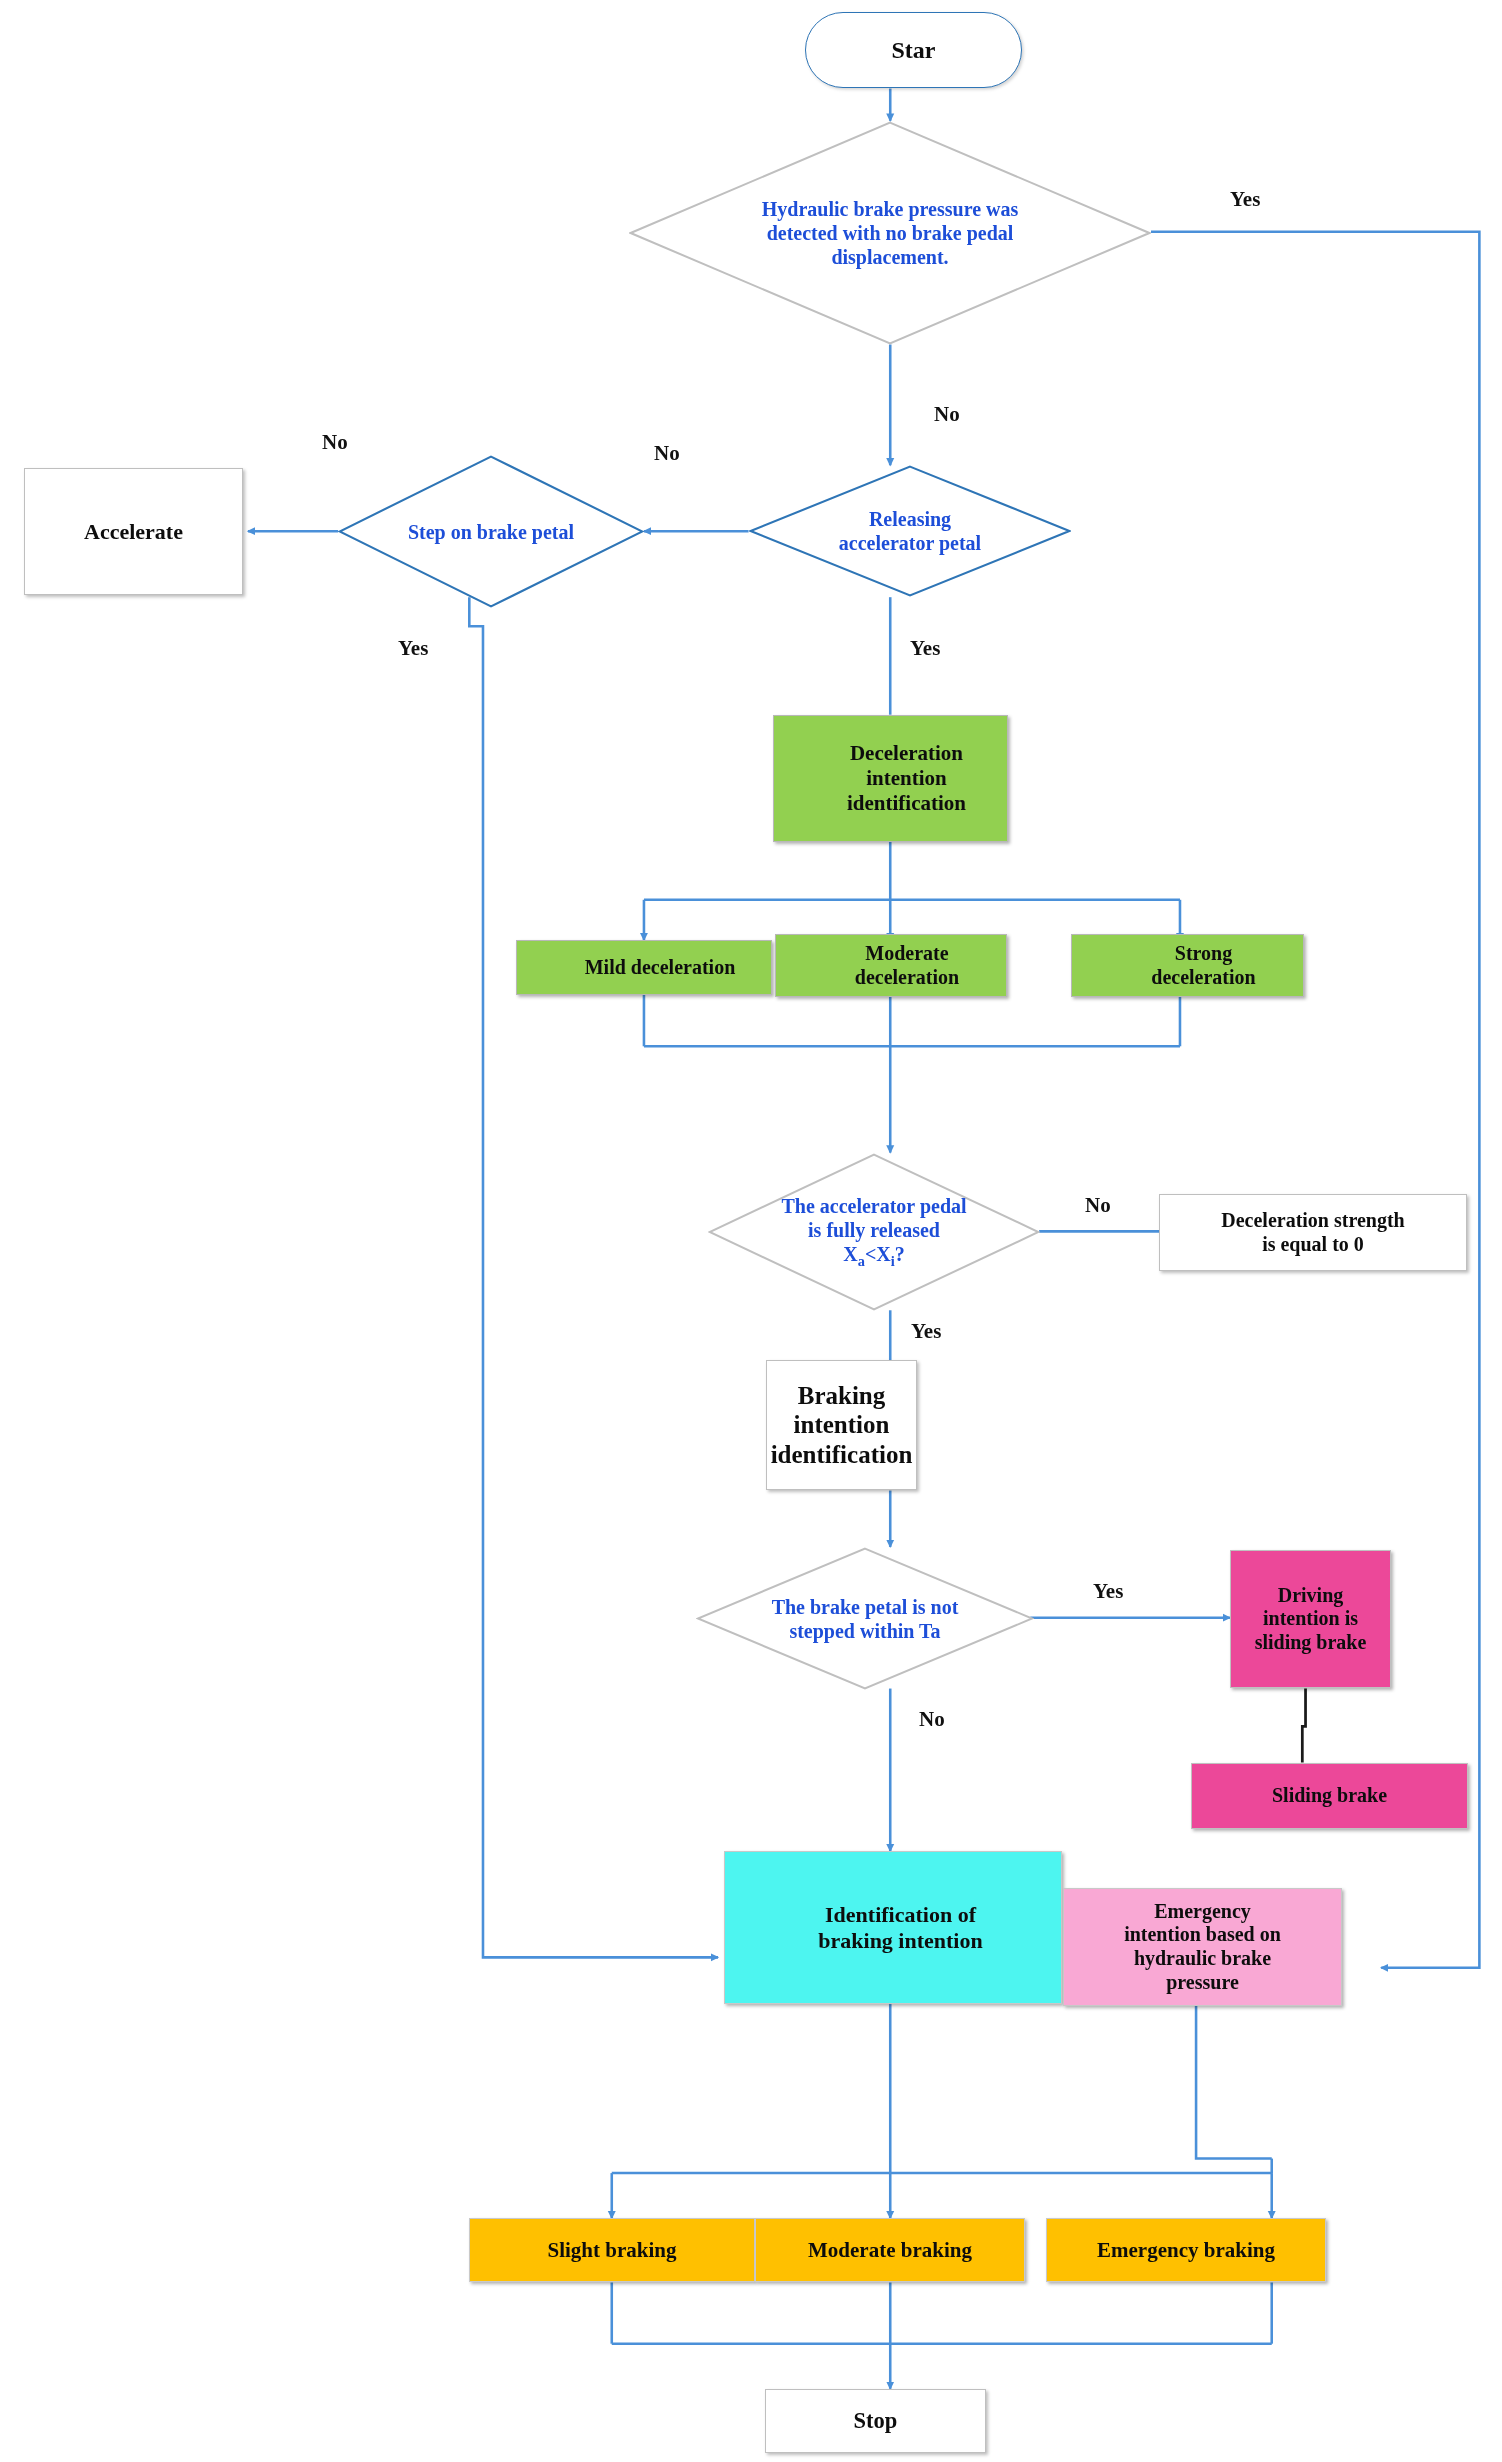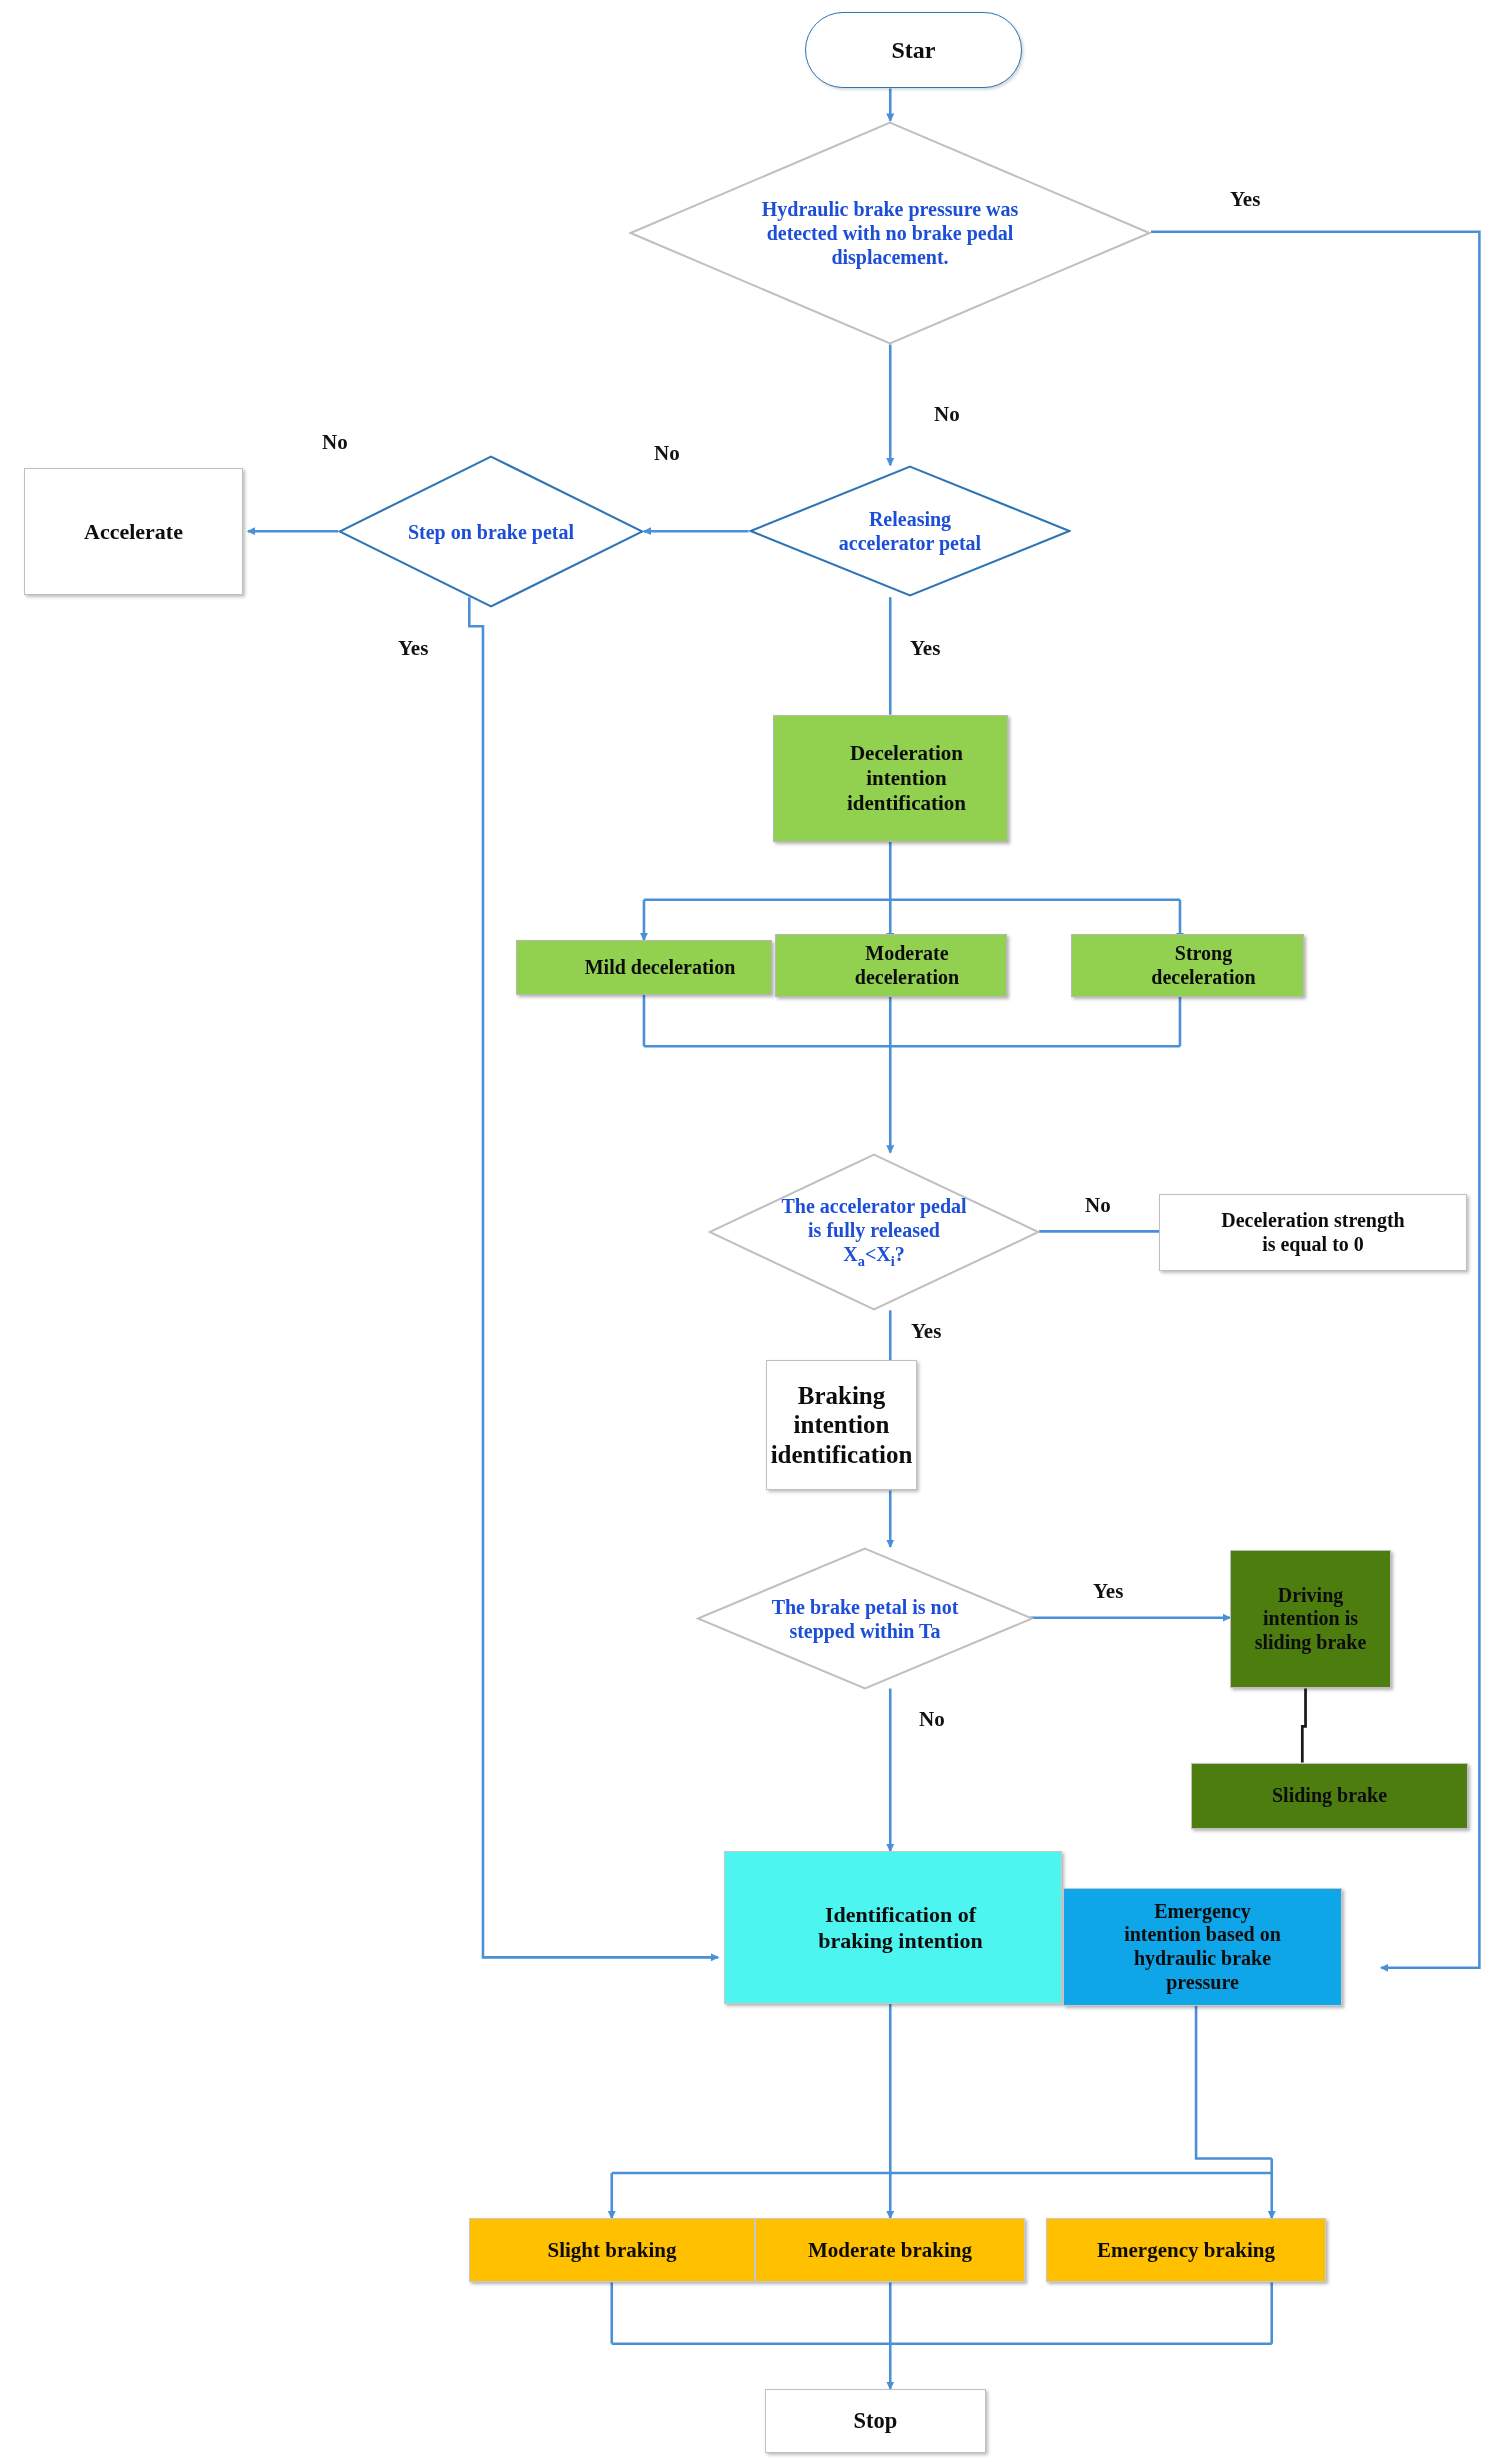--- a/index.html
+++ b/index.html
@@ -11,23 +11,23 @@
         justify-content:center;text-align:center;font-weight:bold;color:#0d0d0d;
         line-height:1.18;}
 
   .rect{border:0.8px solid #bfbfbf;background:#ffffff;
         box-shadow:2.4px 2.4px 3.2px rgba(0,0,0,.26);}
   .terminator{border:1.6px solid #2E75B6;background:#ffffff;border-radius:48px;
         box-shadow:1.6px 1.6px 3.2px rgba(0,0,0,.18);}
 
   .green{background:#92D050;border:0.8px solid #b8b8b8;box-shadow:2.4px 2.4px 3.2px rgba(0,0,0,.3);padding-left:32px;}
   .cyan{background:#4DF5F0;border:0.8px solid #c8c8c8;box-shadow:2.4px 2.4px 3.2px rgba(0,0,0,.3);padding-left:15px;}
-  .peach{background:#0ea5e9;border:0.8px solid #c8c8c8;box-shadow:2.4px 2.4px 3.2px rgba(0,0,0,.3);}
+  .peach{background:#f9a8d4;border:0.8px solid #c8c8c8;box-shadow:2.4px 2.4px 3.2px rgba(0,0,0,.3);}
   .amber{background:#FFC000;border:0.8px solid #c9c9c9;box-shadow:2.4px 2.4px 3.2px rgba(0,0,0,.3);}
-  .steel{background:#4d7c0f;border:0.8px solid #c0c0c0;box-shadow:2.4px 2.4px 3.2px rgba(0,0,0,.3);}
+  .steel{background:#ec4899;border:0.8px solid #c0c0c0;box-shadow:2.4px 2.4px 3.2px rgba(0,0,0,.3);}
 
   .diamond{position:absolute;}
   .diamond svg{position:absolute;left:0;top:0;}
   .diamond .dlabel{position:absolute;left:0;top:0;width:100%;height:100%;
        display:flex;align-items:center;justify-content:center;text-align:center;
        font-weight:bold;color:#1d4ed8;line-height:1.2;}
 
   .edge-label{position:absolute;font-weight:bold;color:#111;white-space:nowrap;}
   sub{font-size:.72em;}
 </style>

